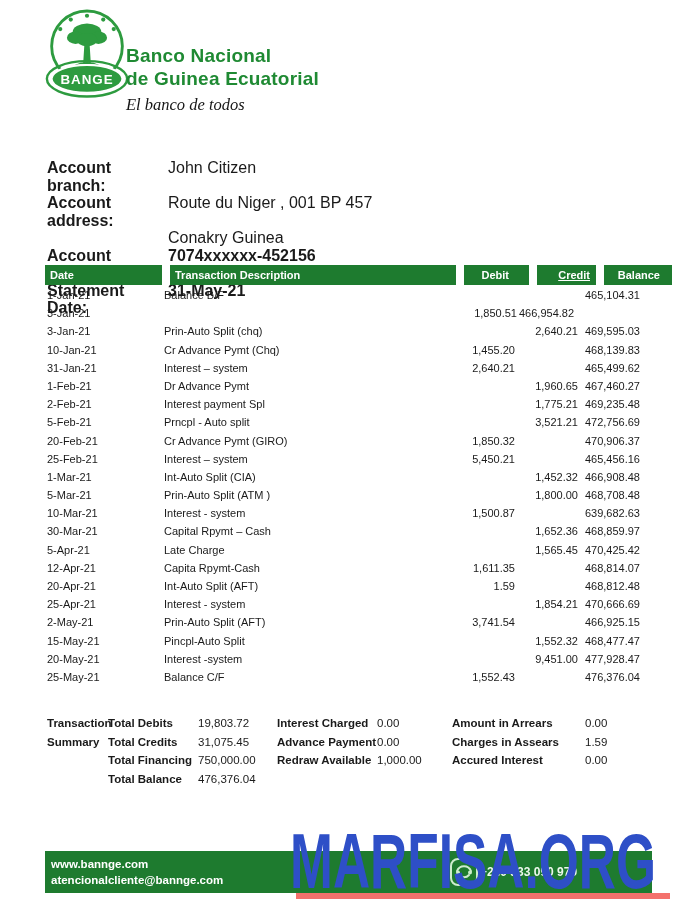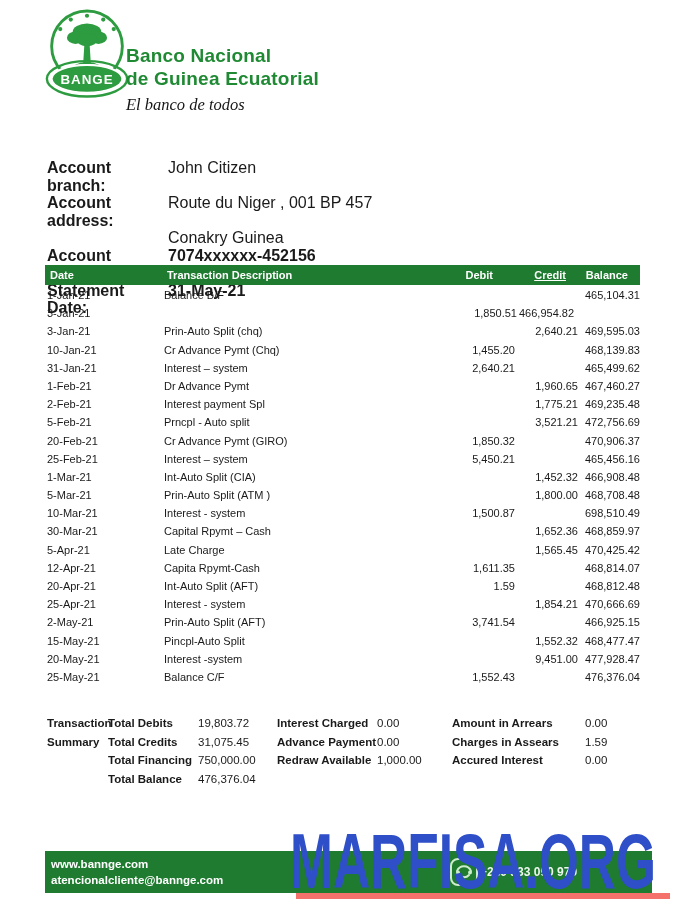--- a/index.html
+++ b/index.html
@@ -12,21 +12,21 @@
   .brand-text{position:absolute;left:126px;top:44px;line-height:23px;}
   .brand-line{font-weight:bold;font-size:19px;color:var(--title_green);letter-spacing:.2px;}
   .tagline{font-family:"Liberation Serif",serif;font-style:italic;font-size:16.5px;color:#161616;margin-top:3px;}
   
   .account{position:absolute;left:47px;top:159px;display:grid;grid-template-columns:121px auto;font-size:16px;line-height:17.5px;}
   .account .lbl{font-weight:bold;}
   .account .val{}
   .account .bold{font-weight:bold;}
   
   .ttable{position:absolute;left:45px;top:265px;width:603px;font-size:11px;}
-  .t-head{display:grid;grid-template-columns:117px 286px 65px 59px 68px;column-gap:0;}
+  .t-head{display:grid;grid-template-columns:117px 286px 65px 59px 68px;column-gap:8px;}
   .t-head .hc{background:var(--green);color:#fff;font-weight:bold;height:20px;line-height:20px;}
   .hc.h-date{padding-left:5px;}
   .hc.h-desc{padding-left:5px;}
   .hc.h-debit{text-align:right;padding-right:20px;}
   .hc.h-credit{text-align:right;padding-right:6px;text-decoration:underline;}
   .hc.h-balance{text-align:right;padding-right:12px;}
   .t-body{margin-top:1px;}
   .t-row{display:grid;grid-template-columns:117px 286px 65px 59px 68px;column-gap:2px;height:18.2px;line-height:18.2px;}
   .t-row .c-date{padding-left:2px;}
   .t-row .c-debit{text-align:right;padding-right:2px;}
@@ -199,21 +199,21 @@
           <div class="c-debit"></div>
           <div class="c-credit">1,800.00</div>
           <div class="c-balance">468,708.48</div>
         </div>
 
         <div class="t-row">
           <div class="c-date">10-Mar-21</div>
           <div class="c-desc">Interest  - system</div>
           <div class="c-debit">1,500.87</div>
           <div class="c-credit"></div>
-          <div class="c-balance">698,510.49</div>
+          <div class="c-balance">639,682.63</div>
         </div>
 
         <div class="t-row">
           <div class="c-date">30-Mar-21</div>
           <div class="c-desc">Capital Rpymt – Cash</div>
           <div class="c-debit"></div>
           <div class="c-credit">1,652.36</div>
           <div class="c-balance">468,859.97</div>
         </div>
 

